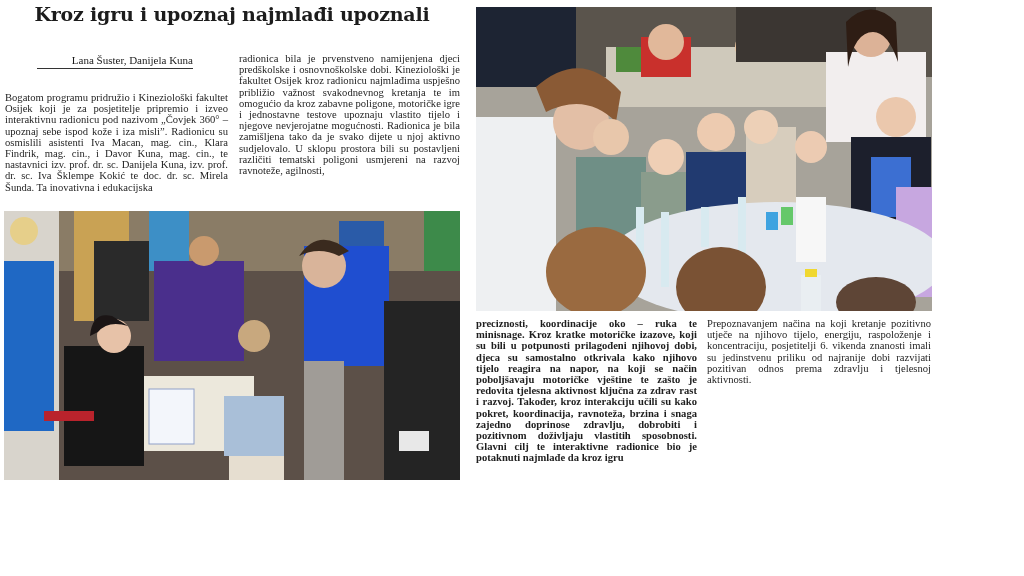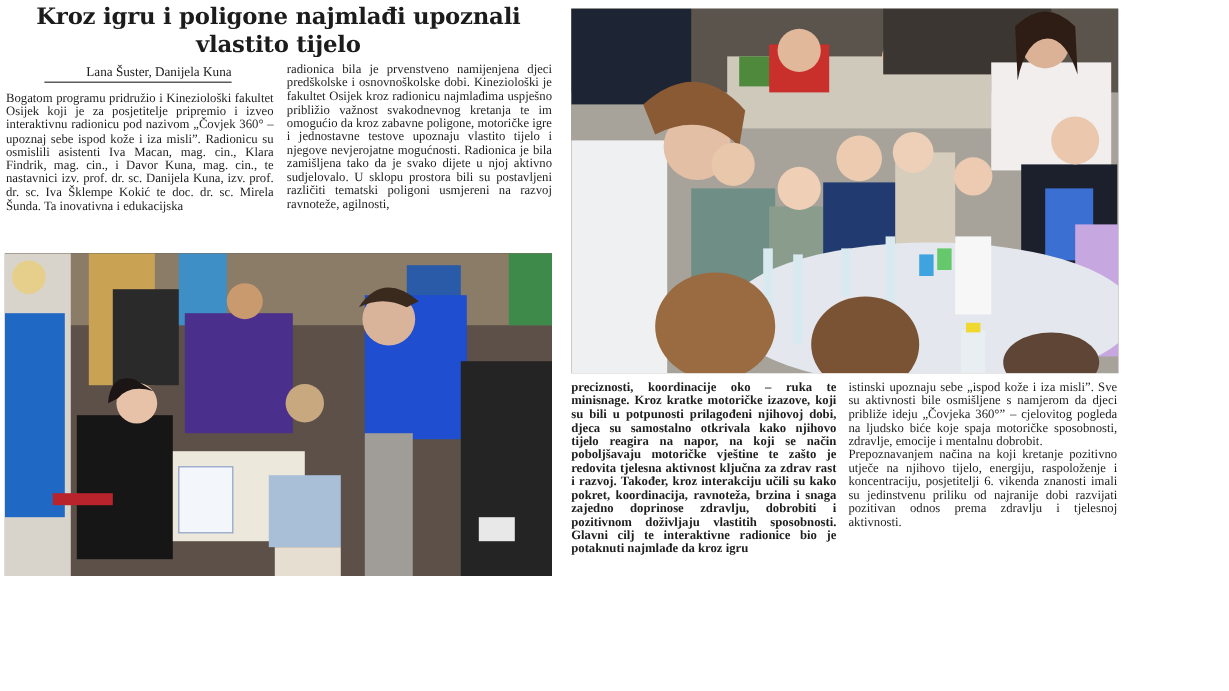--- a/index.html
+++ b/index.html
@@ -18,40 +18,39 @@
     .byline {
       position: absolute; left: 37px; top: 54px; width: 156px;
       text-align: right; font-size: 11px; line-height: 13px;
       border-bottom: 1px solid #333; padding-bottom: 1px;
     }
     .col {
       position: absolute; font-size: 10.6px; line-height: 11.2px;
       text-align: justify; hyphens: manual; color: #1e1e1e;
     }
     .col p { margin: 0; }
-    .col1 { left: 5px; top: 77px; width: 223px; }
+    .col1 { left: 5px; top: 92px; width: 223px; }
     .col2 { left: 239px; top: 53px; width: 221px; }
     .col3 { left: 476px; top: 318px; width: 221px; font-weight: bold; }
     .col4 { left: 707px; top: 318px; width: 224px; }
 
     .photo {
       position: absolute; overflow: hidden;
     }
     .photo1 { left: 4px; top: 211px; width: 456px; height: 269px; background: #6b5e55; }
     .photo2 { left: 476px; top: 7px; width: 456px; height: 304px; background: #8e8e88; }
     .photo svg { display: block; width: 100%; height: 100%; }
   </style>
 </head>
 <body>
 
 <div class="page">
 
   <h1 class="title">
-    <span>Kroz igru i poligone najmlađi upoznali</span><br>
-    <span>vlastito tijelo</span>
+    <span>Kroz igru i upoznaj najmlađi upoznali</span><br>
   </h1>
 
   <div class="byline">Lana Šuster, Danijela Kuna</div>
 
   <div class="col col1">
     <p>Bogatom programu pridružio i Kineziološki fakultet Osijek koji je za posjetitelje pri­premio i izveo interaktivnu radionicu pod nazivom „Čovjek 360° – upoznaj sebe ispod kože i iza misli”. Radionicu su osmislili asistenti Iva Macan, mag. cin., Klara Findrik, mag. cin., i Davor Kuna, mag. cin., te nastav­nici izv. prof. dr. sc. Danijela Kuna, izv. prof. dr. sc. Iva Šklempe Kokić te doc. dr. sc. Mirela Šunda. Ta inovativna i edukacijska</p>
   </div>
 
   <div class="col col2">
     <p>radionica bila je prvenstveno namijenjena djeci predškolske i osnovnoškolske dobi. Kineziološki je fakultet Osijek kroz radionicu najmlađima uspješno približio važnost sva­kodnevnog kretanja te im omogućio da kroz zabavne poligone, motoričke igre i jedno­stavne testove upoznaju vlastito tijelo i njegove nevjerojatne mogućnosti. Radionica je bila zamišljena tako da je svako dijete u njoj aktivno sudjelovalo. U sklopu prostora bili su postavljeni različiti tematski poligoni usmjereni na razvoj ravnoteže, agilnosti,</p>
@@ -134,17 +133,16 @@
       <ellipse cx="245" cy="280" rx="45" ry="40" fill="#7a5234"></ellipse>
       <ellipse cx="400" cy="295" rx="40" ry="25" fill="#5e4536"></ellipse>
     </svg>
   </div>
 
   <div class="col col3">
     <p>preciznosti, koordinacije oko – ruka te minisnage. Kroz kratke motoričke izazove, koji su bili u potpunosti prilagođeni njihovoj dobi, djeca su samostalno otkrivala kako njihovo tijelo reagira na napor, na koji se način poboljšavaju motoričke vještine te zašto je redovita tjelesna aktivnost ključna za zdrav rast i razvoj. Također, kroz interakciju učili su kako pokret, koordinacija, ravnoteža, brzina i snaga zajedno doprinose zdravlju, dobrobiti i pozitivnom doživljaju vlastitih sposobnosti. Glavni cilj te interaktivne radi­onice bio je potaknuti najmlađe da kroz igru</p>
   </div>
 
   <div class="col col4">
-    <p>istinski upoznaju sebe „ispod kože i iza misli”. Sve su aktivnosti bile osmišljene s namjerom da djeci približe ideju „Čovjeka 360°” – cjelovitog pogleda na ljudsko biće koje spaja motoričke sposobnosti, zdravlje, emocije i mentalnu dobrobit.</p>
     <p style="text-align: justify;">Prepoznavanjem načina na koji kretanje pozi­tivno utječe na njihovo tijelo, energiju, raspo­loženje i koncentraciju, posjetitelji 6. vikenda znanosti imali su jedinstvenu priliku od naj­ranije dobi razvijati pozitivan odnos prema zdravlju i tjelesnoj aktivnosti.</p>
   </div>
 
 </div>
 
 </body></html>

